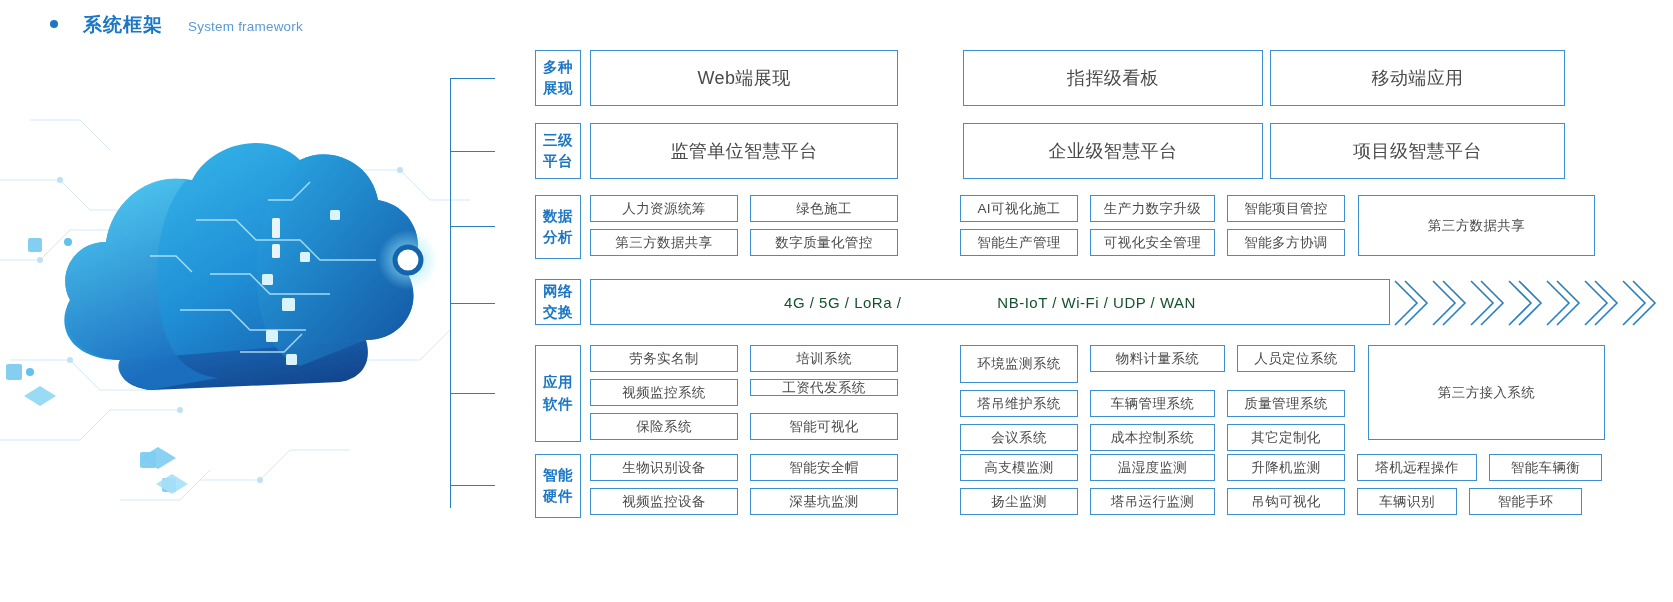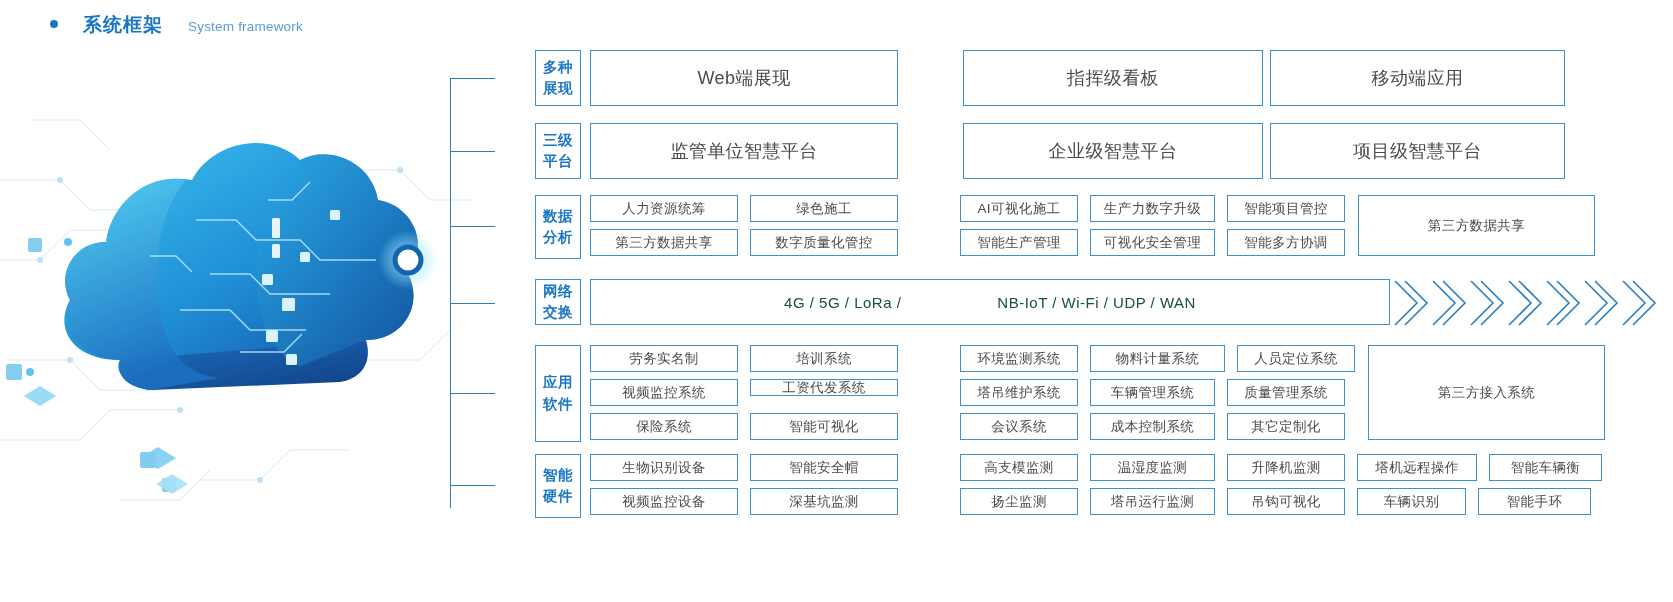--- a/index.html
+++ b/index.html
@@ -406,21 +406,21 @@
             <div class="box" style="width:148px;height:17px">工资代发系统</div>
           </div>
           <div class="gline">
             <div class="box" style="width:148px;height:27px">保险系统</div>
             <div class="box" style="width:148px;height:27px">智能可视化</div>
           </div>
         </div>
         <div style="width:62px"></div>
         <div class="group">
           <div class="gline">
-            <div class="box" style="width:118px;height:27px">环境监测系统</div>
+            <div class="box" style="width:118px;height:38px">环境监测系统</div>
             <div class="box" style="width:135px;height:27px">物料计量系统</div>
             <div class="box" style="width:118px;height:27px">人员定位系统</div>
           </div>
           <div class="gline">
             <div class="box" style="width:118px;height:27px">塔吊维护系统</div>
             <div class="box" style="width:125px;height:27px">车辆管理系统</div>
             <div class="box" style="width:118px;height:27px">质量管理系统</div>
           </div>
           <div class="gline">
             <div class="box" style="width:118px;height:27px">会议系统</div>
@@ -455,21 +455,21 @@
             <div class="box" style="width:118px;height:27px">高支模监测</div>
             <div class="box" style="width:125px;height:27px">温湿度监测</div>
             <div class="box" style="width:118px;height:27px">升降机监测</div>
             <div class="box" style="width:120px;height:27px">塔机远程操作</div>
             <div class="box" style="width:113px;height:27px">智能车辆衡</div>
           </div>
           <div class="gline">
             <div class="box" style="width:118px;height:27px">扬尘监测</div>
             <div class="box" style="width:125px;height:27px">塔吊运行监测</div>
             <div class="box" style="width:118px;height:27px">吊钩可视化</div>
-            <div class="box" style="width:109px;height:27px">车辆识别</div>
+            <div class="box" style="width:100px;height:27px">车辆识别</div>
             <div class="box" style="width:113px;height:27px">智能手环</div>
           </div>
         </div>
       </div>
     </div>
 
   </div>
 </div>
 
 </body></html>

